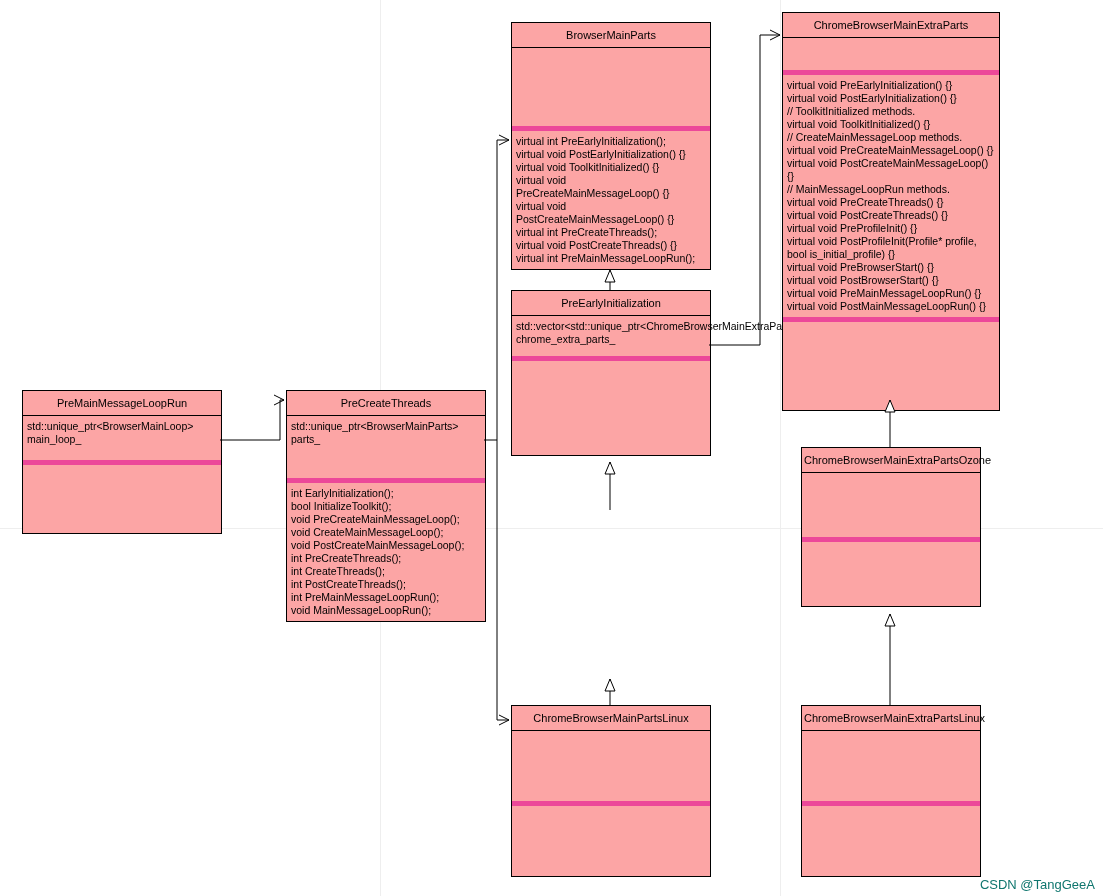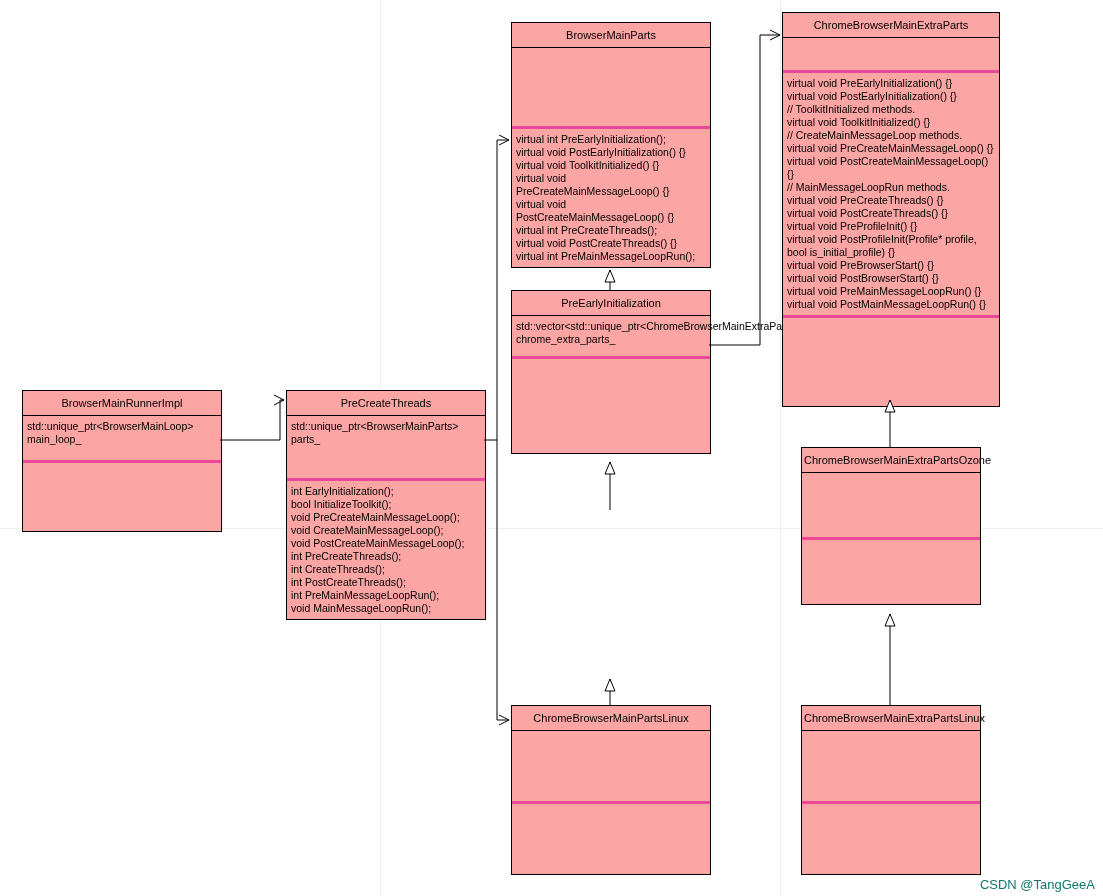--- a/index.html
+++ b/index.html
@@ -3,38 +3,38 @@
 <meta charset="utf-8">
 <style>
   html,body{margin:0;padding:0;font-family:"Helvetica Neue",Arial,sans-serif;font-size:11px;color:#000;background:#fff}
   .canvas{position:relative;width:1103px;height:896px;background:#fff}
   
   .grid-h{position:absolute;left:0;width:1103px;height:0;border-top:1px solid #eee}
   .grid-v{position:absolute;top:0;height:896px;width:0;border-left:1px solid #eee}
   
   .box{position:absolute;border:1px solid #000;background:#fca5a5}
   .title{text-align:center;padding:6px 2px;border-bottom:1px solid #000;font-size:11px}
-  .sec{border-bottom:3px solid #ec4899;padding:4px 4px;min-height:20px;font-size:10.5px;line-height:13px;white-space:pre-line}
+  .sec{border-bottom:5px solid #ec4899;padding:4px 4px;min-height:20px;font-size:10.5px;line-height:13px;white-space:pre-line}
   .sec:last-child{border-bottom:none}
   
   svg.arrows{position:absolute;left:0;top:0;width:1103px;height:896px;pointer-events:none}
   .arrow-line{stroke:#000;stroke-width:1;fill:none}
   .watermark{position:absolute;right:8px;bottom:4px;color:#0f766e;font-size:13px}
 </style>
 </head>
 <body>
 
 <div class="canvas">
 
   <div class="grid-h" style="top:528px"></div>
   <div class="grid-v" style="left:380px"></div>
   <div class="grid-v" style="left:780px"></div>
 
   <div class="box" style="left:22px;top:390px;width:198px">
-    <div class="title">BrowserMainRunnerImpl</div>
+    <div class="title">PreMainMessageLoopRun</div>
     <div class="sec" style="min-height:36px">std::unique_ptr&lt;BrowserMainLoop&gt; main_loop_</div>
     <div class="sec" style="min-height:60px"></div>
   </div>
 
   <div class="box" style="left:286px;top:390px;width:198px">
     <div class="title">PreCreateThreads</div>
     <div class="sec" style="min-height:54px">std::unique_ptr&lt;BrowserMainParts&gt; parts_</div>
     <div class="sec">int EarlyInitialization();
 bool InitializeToolkit();
 void PreCreateMainMessageLoop();

